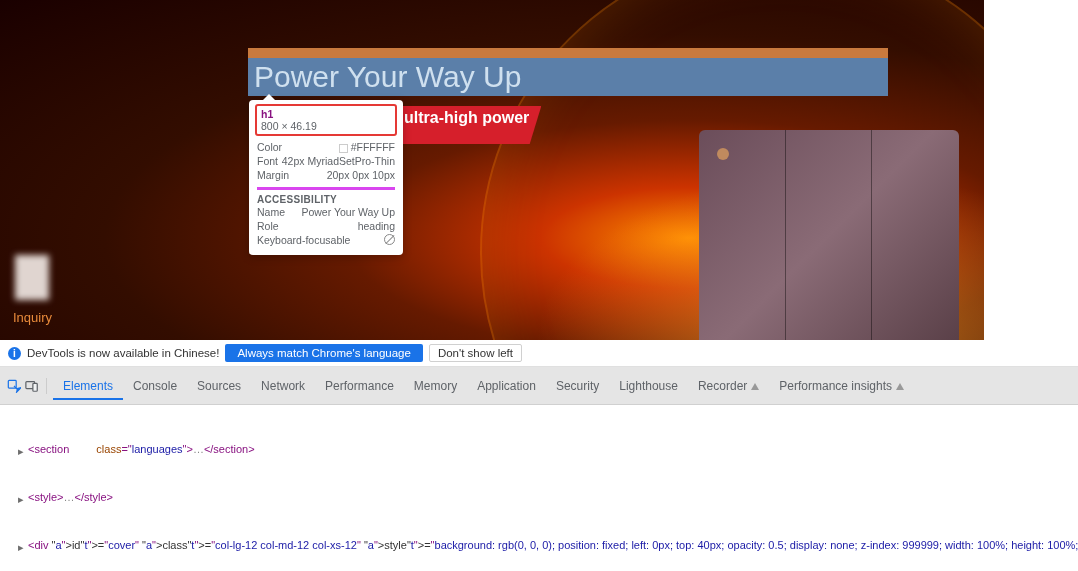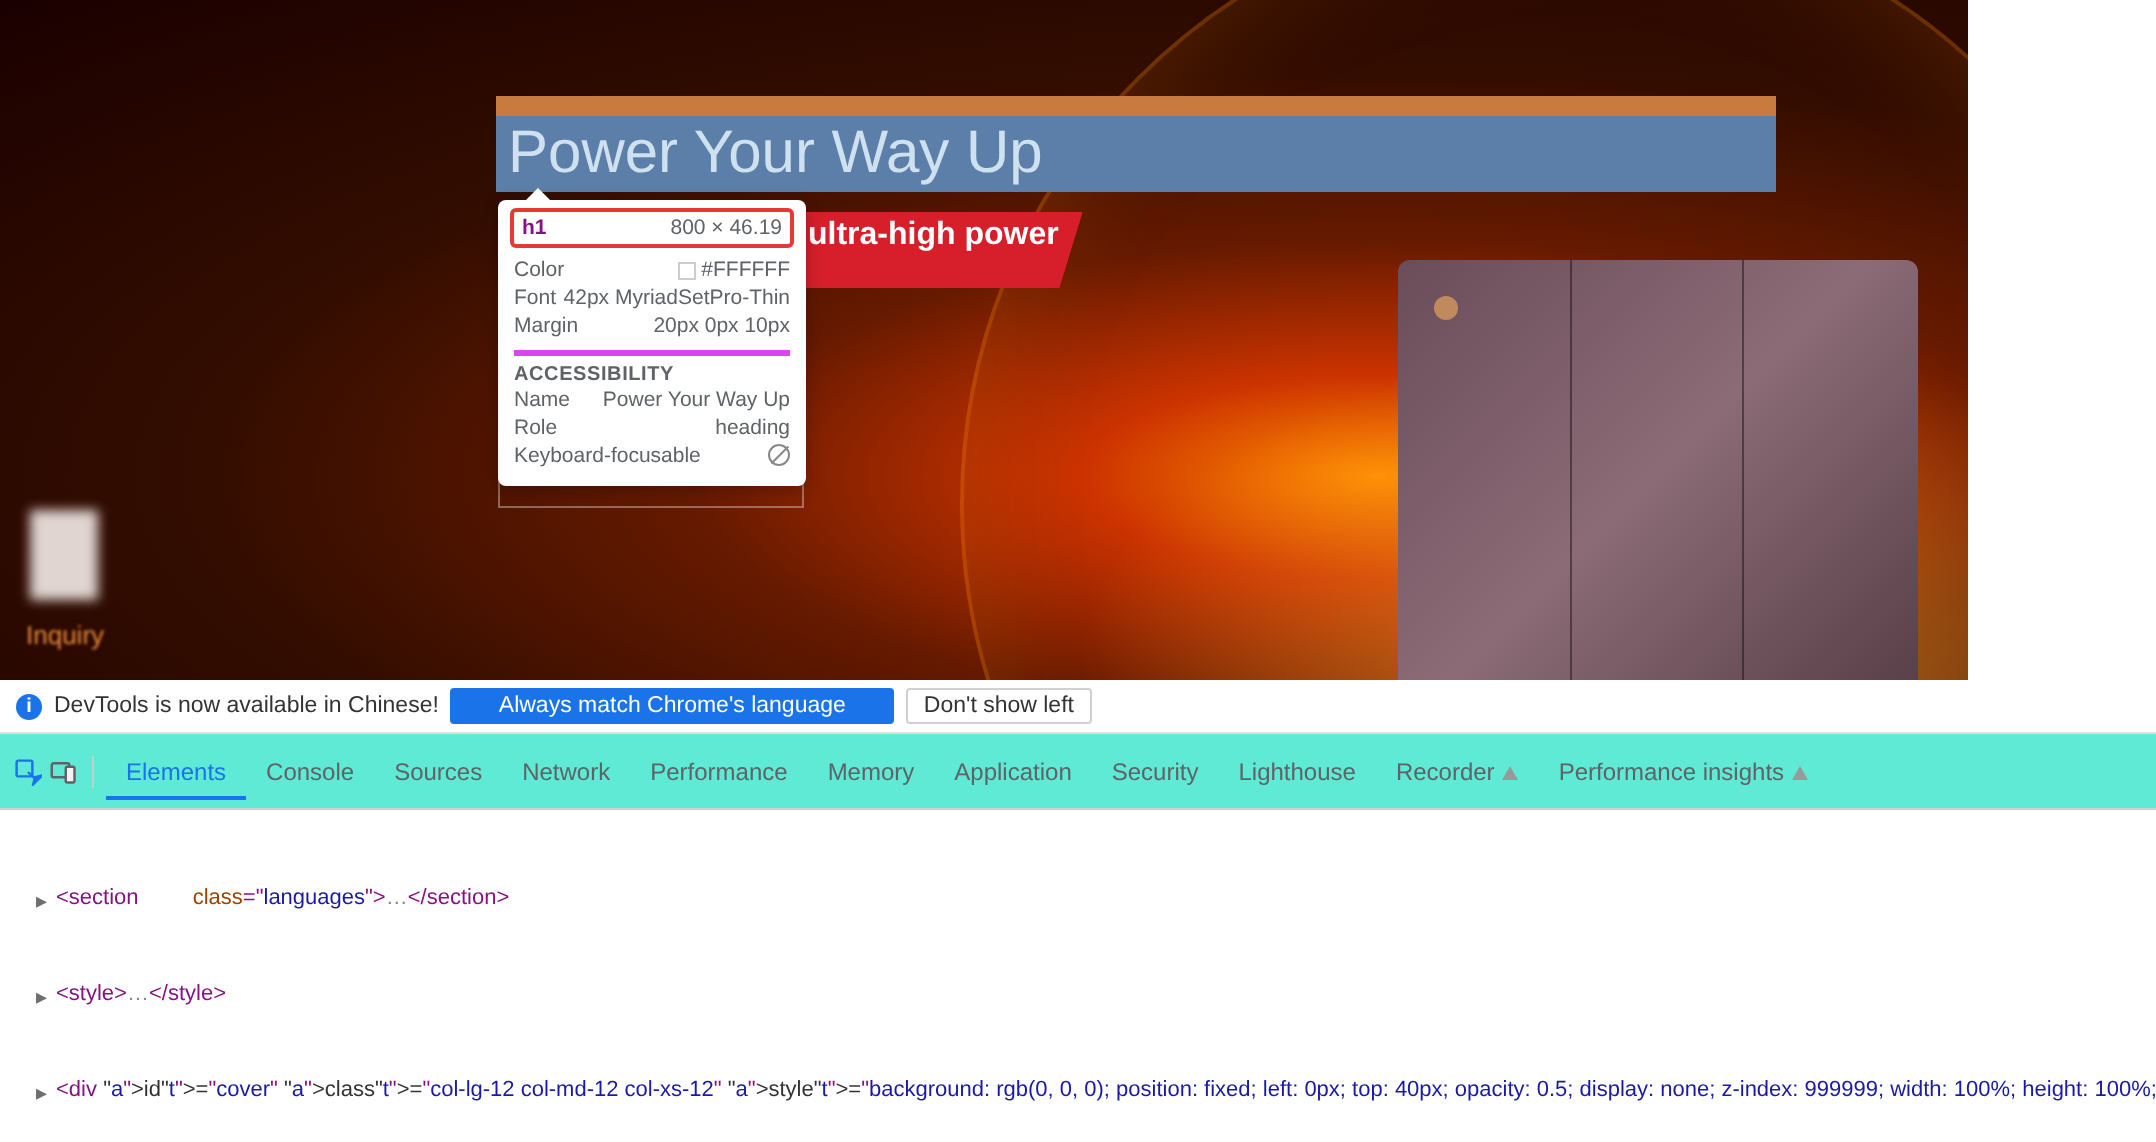--- a/index.html
+++ b/index.html
@@ -93,21 +93,21 @@
   z-index: 6;
 }
 .tooltip::before {
   content: '';
   position: absolute;
   top: -6px; left: 14px;
   border: 6px solid transparent;
   border-bottom-color: #fff;
   border-top: none;
 }
-.tt-head { display: flex; justify-content: space-between; padding-bottom: 2px; border: 2px solid #e53935; border-radius: 3px; padding: 2px 4px; margin: -2px -2px 4px; }
+.tt-head { display: flex; justify-content: space-between; padding-bottom: 2px; border: 2px solid #e53935; border-radius: 3px; padding: 2px 4px; margin: -2px -2px 4px; flex-direction: column; }
 .tt-head .tag { color: #881280; font-weight: 600; }
 .tt-head .dim { color: #5f6368; }
 .tt-row { display: flex; justify-content: space-between; padding: 1px 0; }
 .tt-row .swatch { display: inline-block; width: 9px; height: 9px; border: 1px solid #ccc; margin-right: 3px; vertical-align: middle; }
 .tt-sec { border-top: 3px solid #d946ef; margin-top: 5px; padding-top: 4px; color: #5f6368; font-weight: 600; letter-spacing: 0.3px; font-size: 10px; }
 .tt-no { display: inline-block; width: 11px; height: 11px; border: 1.2px solid #888; border-radius: 50%; position: relative; }
 .tt-no::after { content: ''; position: absolute; left: -1px; top: 4px; width: 12px; height: 1.2px; background: #888; transform: rotate(-45deg); }
 
 .learn-more-ghost {
   position: absolute;
@@ -143,31 +143,31 @@
   display: flex;
   align-items: center;
   gap: 6px;
   padding: 4px 8px;
   background: #fff;
   border-bottom: 1px solid #e0e0e0;
   font-size: 11.5px;
   color: #333;
 }
 .info-icon { width: 13px; height: 13px; background: #1a73e8; border-radius: 50%; color: #fff; text-align: center; line-height: 13px; font-size: 10px; font-weight: 700; }
-.btn-blue { background: #1a73e8; color: #fff; padding: 3px 24px; border-radius: 2px; font-size: 11.5px; cursor: pointer; }
+.btn-blue { background: #1a73e8; color: #fff; padding: 3px 12px; border-radius: 2px; font-size: 11.5px; cursor: pointer; }
 .btn-plain { background: #fff; border: 1px solid #d0d0d0; padding: 2px 8px; border-radius: 2px; font-size: 11.5px; cursor: pointer; color: #333; }
 
 .toolbar {
   display: flex;
   align-items: center;
   gap: 2px;
   padding: 0 6px;
   height: 38px;
   border-bottom: 1px solid #d0d0d0;
-  background: #5eead4;
+  background: #e5e5e5;
   font-size: 12px;
   color: #5f6368;
 }
 .tool-icon { width: 16px; height: 16px; display: flex; align-items: center; justify-content: center; cursor: pointer; color: #5f6368; }
 .tool-icon.active { color: #1a73e8; }
 .tab { padding: 5px 10px; cursor: pointer; color: #5f6368; }
 .tab.active { color: #1a73e8; border-bottom: 2px solid #1a73e8; margin-bottom: -1px; }
 .tab-icon { display: inline-block; width: 0; height: 0; border-left: 4px solid transparent; border-right: 4px solid transparent; border-bottom: 7px solid #999; margin-left: 4px; vertical-align: middle; }
 
 .elements {

